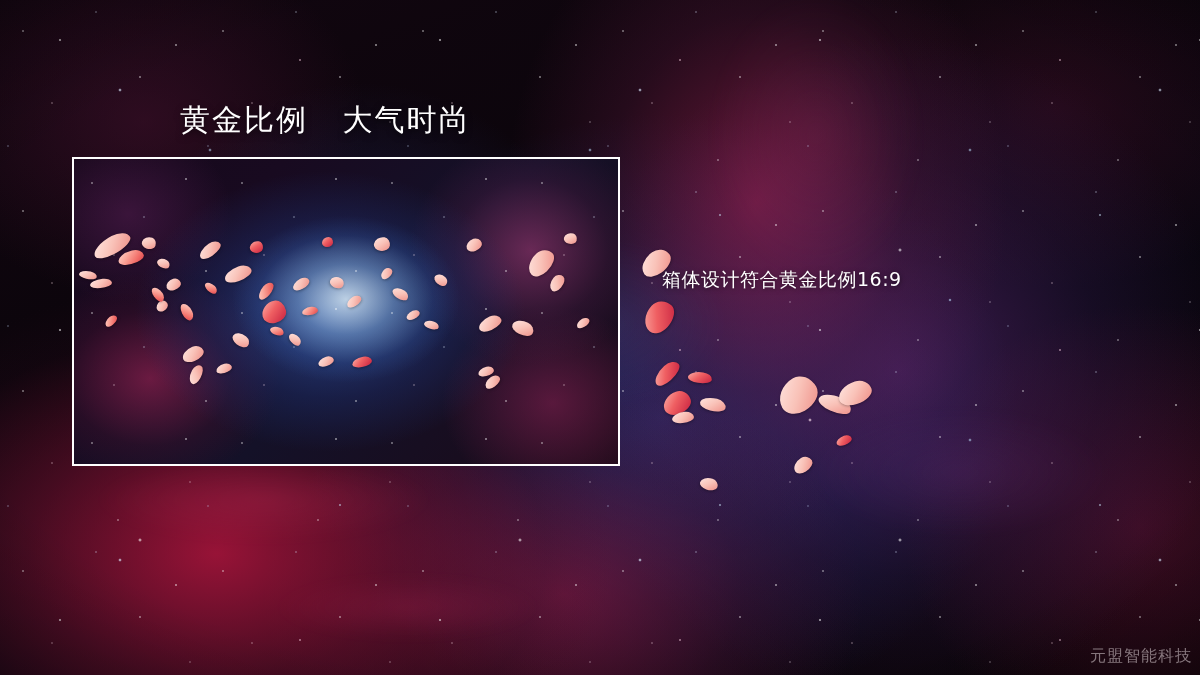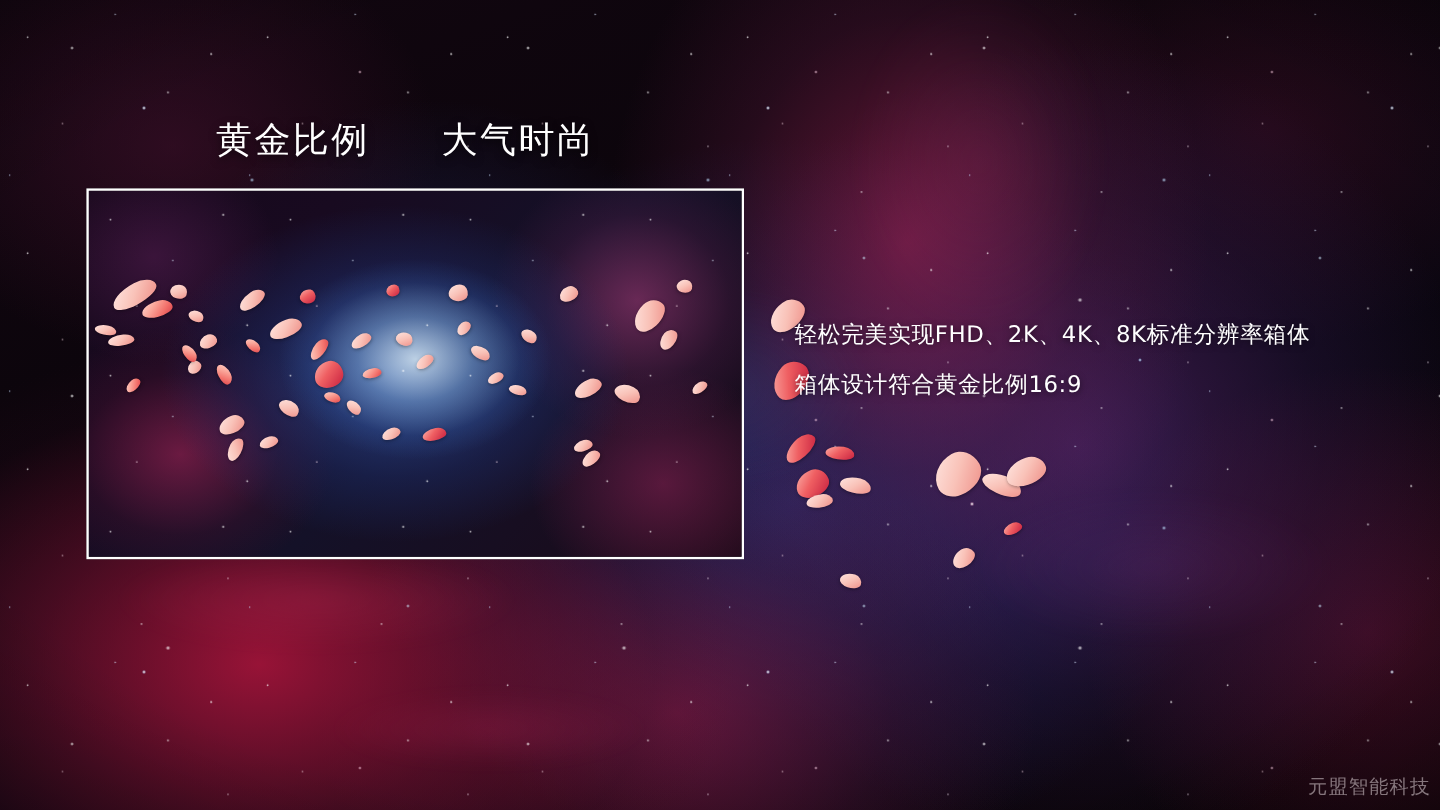--- a/index.html
+++ b/index.html
@@ -93,21 +93,20 @@
   .slide-title {
     position: absolute;
     left: 180px;
     top: 101px;
     font-size: 30px;
     line-height: 38px;
     color: #ffffff;
     letter-spacing: 2px;
     white-space: pre;
     text-shadow: 0 2px 7px rgba(0,0,0,.65);
-    font-family: Liberation Mono, monospace;
   }
 
   
   .photo-frame {
     position: absolute;
     left: 72px;
     top: 157px;
     width: 548px;
     height: 309px;
     border: 2px solid #ffffff;
@@ -254,19 +253,18 @@
   <div class="petal pale" style="left:700px; top:398px; width:26px; height:13px; transform:rotate(14deg);"></div>
   <div class="petal pale" style="left:672px; top:412px; width:22px; height:11px; transform:rotate(-6deg);"></div>
   <div class="petal pale" style="left:778px; top:378px; width:40px; height:34px; transform:rotate(-30deg);"></div>
   <div class="petal pale" style="left:818px; top:396px; width:34px; height:16px; transform:rotate(24deg);"></div>
   <div class="petal pale" style="left:838px; top:382px; width:34px; height:22px; transform:rotate(-18deg);"></div>
   <div class="petal pale" style="left:793px; top:458px; width:20px; height:14px; transform:rotate(-32deg);"></div>
   <div class="petal pale" style="left:700px; top:478px; width:18px; height:12px; transform:rotate(18deg);"></div>
   <div class="petal deep" style="left:836px; top:436px; width:16px; height:9px;  transform:rotate(-20deg);"></div>
 
   <div class="copy-block">
-    <div class="copy-line">轻松完美实现FHD、2K、4K、8K标准分辨率箱体</div>
     <div class="copy-line">箱体设计符合黄金比例16:9</div>
   </div>
 
   <div class="watermark">元盟智能科技</div>
 
 </div>
 
 </body></html>

